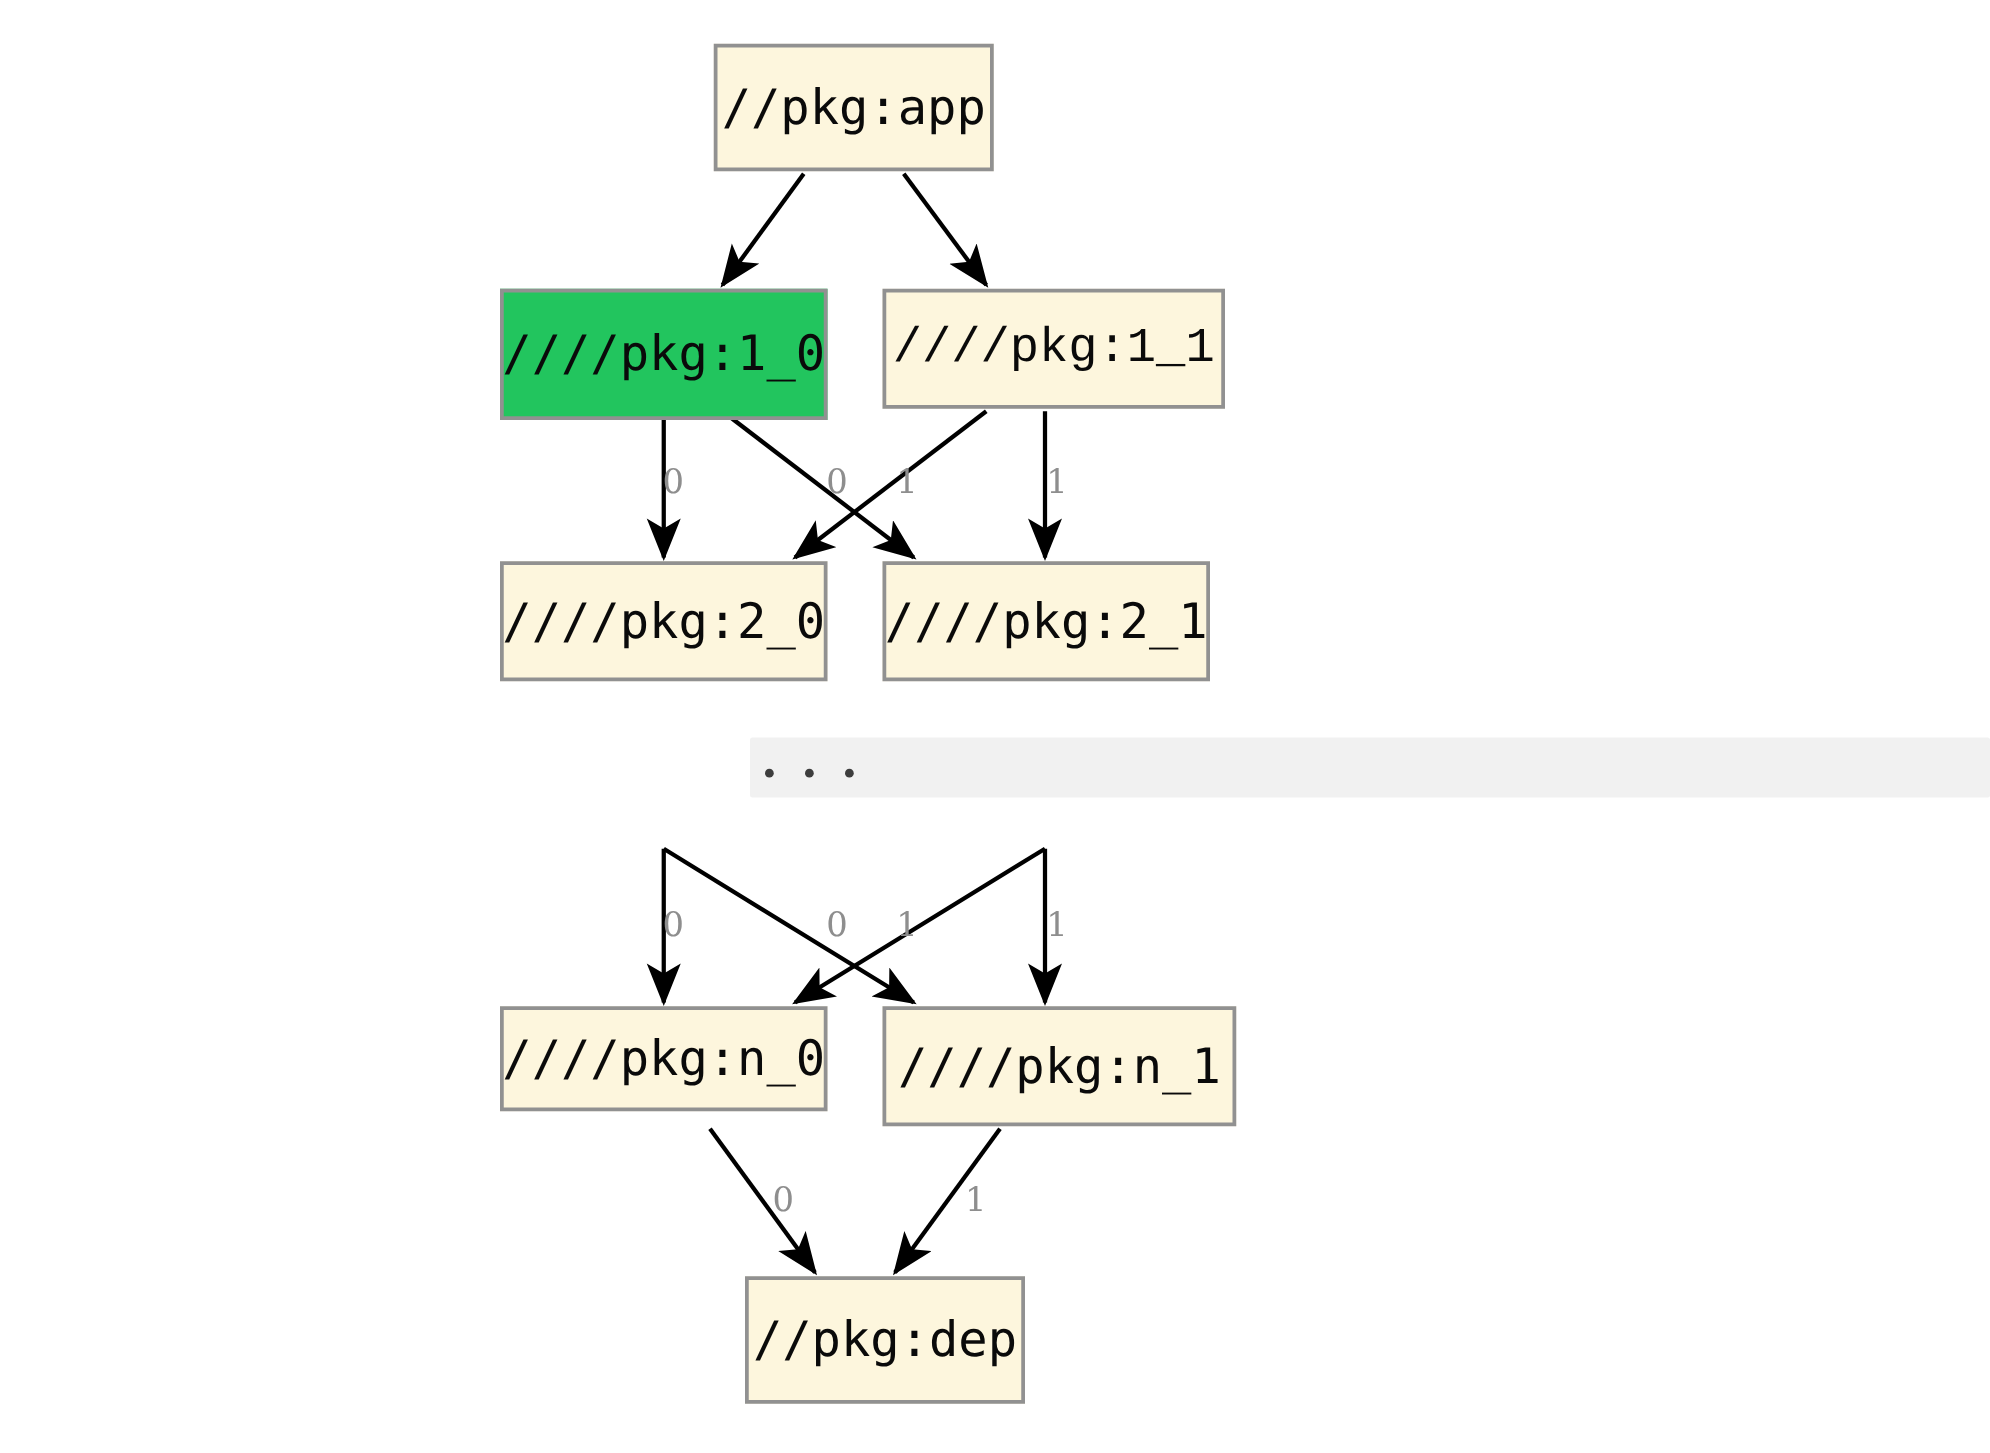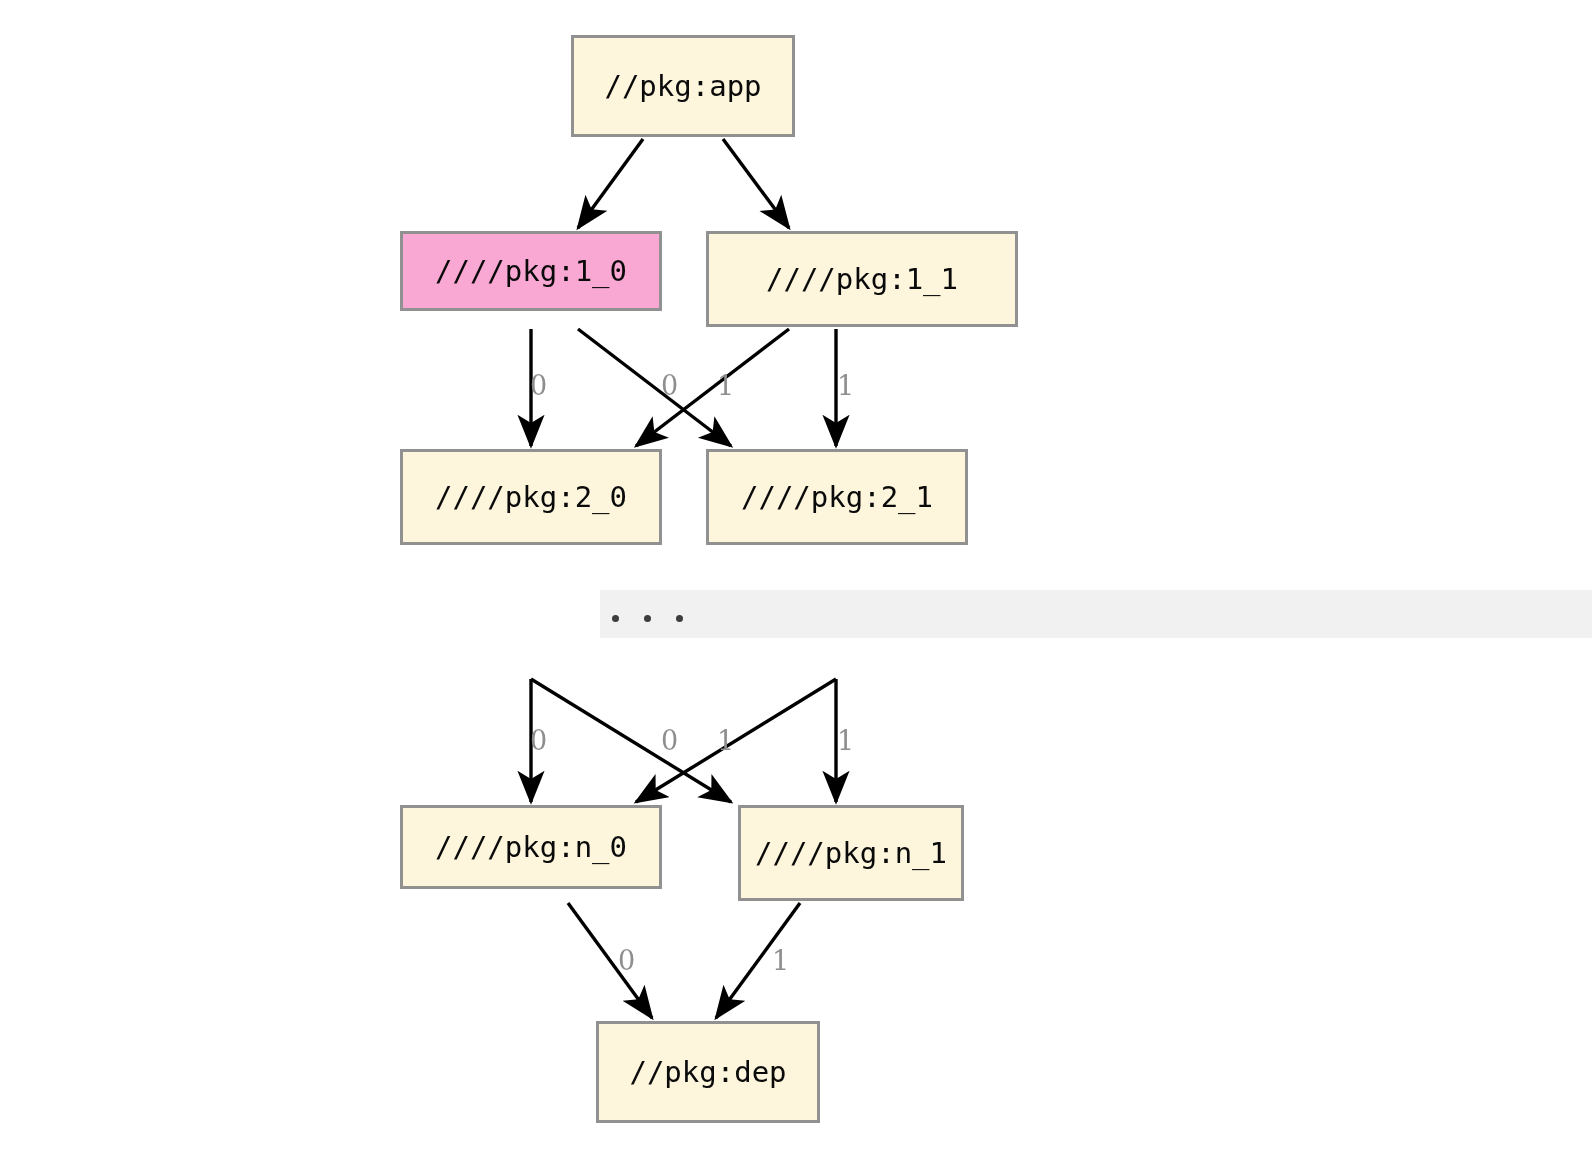--- a/index.html
+++ b/index.html
@@ -27,21 +27,21 @@
   }
   .node-box {
     position: absolute;
     box-sizing: border-box;
     background: #fdf6dd;
     border: 3px solid #919191;
     display: flex;
     align-items: center;
     justify-content: center;
     font-family: "DejaVu Sans Mono", "Liberation Mono", monospace;
-    font-size: 29px;
+    font-size: 39px;
     color: #0a0a0a;
     letter-spacing: 0px;
     white-space: nowrap;
     z-index: 3;
   }
   .edge-label {
     position: absolute;
     font-family: "DejaVu Serif", "Liberation Serif", serif;
     font-size: 27px;
     color: #8e8e8e;
@@ -93,36 +93,36 @@
         <line x1="836" y1="679" x2="836" y2="802" stroke="#000000" stroke-width="3.4" marker-end="url(#arrowhead)"></line>
         <line x1="568" y1="903" x2="652" y2="1018" stroke="#000000" stroke-width="3.4" marker-end="url(#arrowhead)"></line>
         <line x1="800" y1="903" x2="716" y2="1018" stroke="#000000" stroke-width="3.4" marker-end="url(#arrowhead)"></line>
       </g>
   </svg>
 
   <div id="nodes-layer">
       <div class="node-box" style="left: 571px; top: 35px; width: 224px; height: 102px; background: rgb(253, 246, 221); border-color: rgb(145, 145, 145);">
         <span>//pkg:app</span>
       </div>
-      <div class="node-box" style="left: 400px; top: 231px; width: 262px; height: 80px; background: #f9a8d4; border-color: rgb(145, 145, 145);">
+      <div class="node-box" style="left: 400px; top: 231px; width: 262px; height: 105px; background: #22c55e; border-color: rgb(145, 145, 145);">
         <span>////pkg:1_0</span>
       </div>
-      <div class="node-box" style="left: 706px; top: 231px; width: 312px; height: 96px; background: rgb(253, 246, 221); border-color: rgb(145, 145, 145);">
+      <div class="node-box" style="left: 706px; top: 231px; width: 274px; height: 96px; background: rgb(253, 246, 221); border-color: rgb(145, 145, 145); font-family: Liberation Mono, monospace;">
         <span>////pkg:1_1</span>
       </div>
       <div class="node-box" style="left: 400px; top: 449px; width: 262px; height: 96px; background: rgb(253, 246, 221); border-color: rgb(145, 145, 145);">
         <span>////pkg:2_0</span>
       </div>
       <div class="node-box" style="left: 706px; top: 449px; width: 262px; height: 96px; background: rgb(253, 246, 221); border-color: rgb(145, 145, 145); text-align: center;">
         <span>////pkg:2_1</span>
       </div>
       <div class="node-box" style="left: 400px; top: 805px; width: 262px; height: 84px; background: rgb(253, 246, 221); border-color: rgb(145, 145, 145);">
         <span>////pkg:n_0</span>
       </div>
-      <div class="node-box" style="left: 738px; top: 805px; width: 226px; height: 96px; background: rgb(253, 246, 221); border-color: rgb(145, 145, 145);">
+      <div class="node-box" style="left: 706px; top: 805px; width: 283px; height: 96px; background: rgb(253, 246, 221); border-color: rgb(145, 145, 145);">
         <span>////pkg:n_1</span>
       </div>
       <div class="node-box" style="left: 596px; top: 1021px; width: 224px; height: 102px; background: rgb(253, 246, 221); border-color: rgb(145, 145, 145);">
         <span>//pkg:dep</span>
       </div>
     </div>
   <div id="labels-layer">
       <div class="edge-label" style="left: 530px; top: 372px; color: rgb(142, 142, 142);">0</div>
       <div class="edge-label" style="left: 661px; top: 372px; color: rgb(142, 142, 142);">0</div>
       <div class="edge-label" style="left: 717px; top: 372px; color: rgb(142, 142, 142);">1</div>

